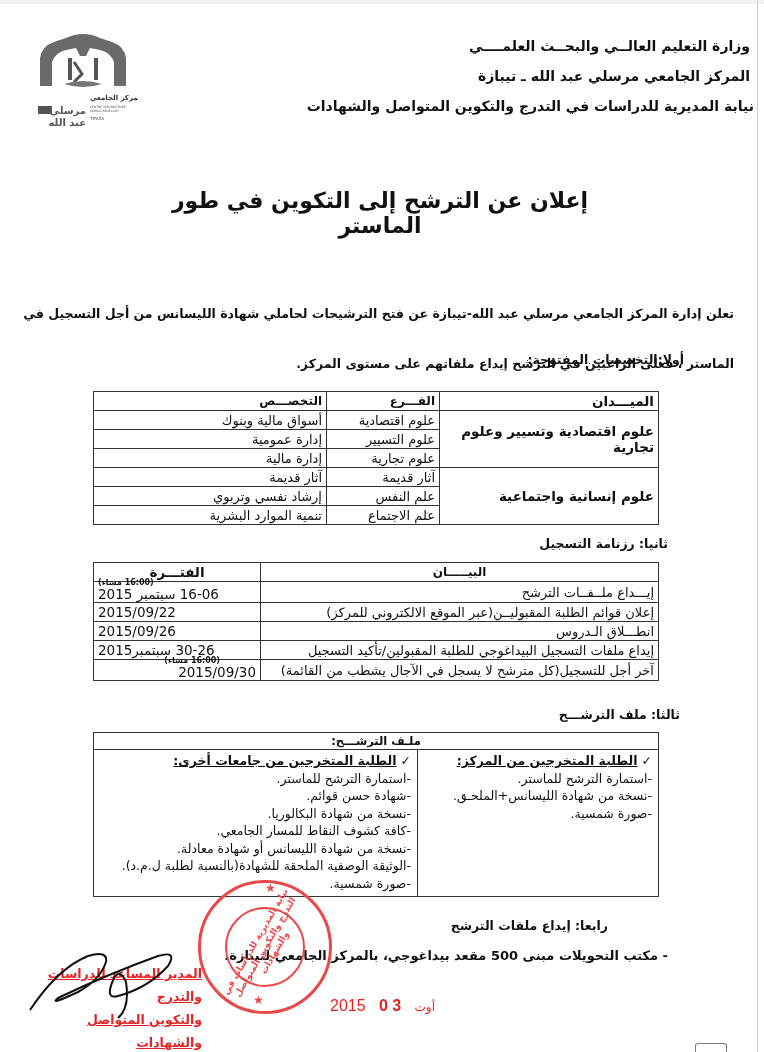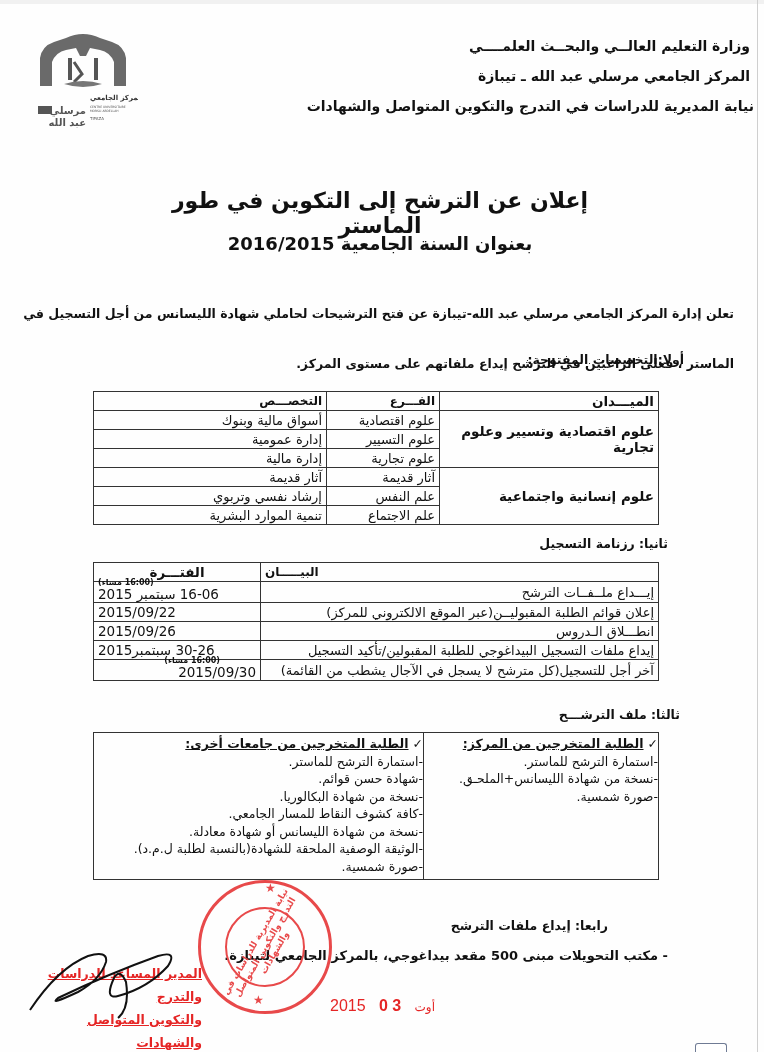--- a/index.html
+++ b/index.html
@@ -33,21 +33,21 @@
   .t1 .spec { text-align: right; }
 
   .t2 { left: 93px; top: 562px; width: 566px; }
   .t2 .desc { text-align: right; }
   .t2 .period { width: 158px; text-align: left; font-size: 13.5px; position: relative; }
   .t2 .note { position: absolute; left: 4px; top: -4px; font-size: 8px; font-weight: bold; }
   .t2 .note-right { position: absolute; right: 40px; top: -4px; font-size: 8px; font-weight: bold; }
 
   .t3 { left: 93px; top: 732px; width: 566px; }
   .t3 .head { text-align: center; font-weight: bold; font-size: 11.5px; height: 16px; }
-  .t3 .col { vertical-align: top; text-align: right; font-size: 12.5px; line-height: 17.5px; padding: 2px 0 4px 6px; }
+  .t3 .col { vertical-align: top; text-align: right; font-size: 12.5px; line-height: 17.5px; padding: 2px 6px 4px 6px; }
   .t3 .col-right { width: 228px; height: 140px; }
   .t3 .col-title { text-decoration: underline; font-weight: bold; }
   .t3 .check { margin-left: 4px; }
 
   
   .stamp { position: absolute; left: 198px; top: 880px; width: 134px; height: 134px; border: 3px solid #e8494a; border-radius: 50%; box-sizing: border-box; }
   .stamp-inner { position: absolute; left: 24px; top: 24px; width: 80px; height: 80px; border: 2px solid #e8494a; border-radius: 50%; box-sizing: border-box; }
   .stamp-text { position: absolute; inset: 0; display: flex; align-items: center; justify-content: center; color: #e8494a; font-size: 9px; font-weight: bold; text-align: center; transform: rotate(-60deg); line-height: 11px; }
   .stamp-star { position: absolute; color: #e8494a; font-size: 12px; }
 
@@ -78,21 +78,20 @@
     <text x="58" y="86" font-size="10" font-weight="bold" fill="#555" text-anchor="end">مرسلي</text>
     <text x="58" y="98" font-size="10" font-weight="bold" fill="#555" text-anchor="end">عبد الله</text>
     <rect x="10" y="78" width="14" height="8" fill="#555"></rect>
   </svg>
 
   <div class="hdr-line rtl" style="top:68px;">المركز الجامعي مرسلي عبد الله ـ تيبازة</div>
   <div class="hdr-line rtl" style="top:38px;">وزارة التعليم العالــي والبحــث العلمــــي</div>
   <div class="hdr-line rtl" style="top:98px; right:10px;">نيابة المديرية للدراسات في التدرج والتكوين المتواصل والشهادات</div>
 
   <div class="title1 rtl">إعلان عن الترشح إلى التكوين في طور الماستر</div>
-  <div class="title2 rtl">بعنوان السنة الجامعية 2016/2015</div>
 
   <div class="para rtl" style="top:306px;">تعلن إدارة المركز الجامعي مرسلي عبد الله-تيبازة عن فتح الترشيحات لحاملي شهادة الليسانس من أجل التسجيل في</div>
   <div class="para rtl" style="top:320px;margin-top:36px;">الماستر ، فعلى الراغبين في الترشح إيداع ملفاتهم على مستوى المركز.</div>
 
   <div class="section-h rtl" style="top:352px; right:80px;">أولا:التخصصات المفتوحة:</div>
 
   <table class="t1">
     <tbody>
         <tr>
       <th class="domain">الميـــدان</th>
@@ -126,21 +125,21 @@
       <td class="spec">تنمية الموارد البشرية</td>
     </tr>
   </tbody>
     </table>
 
   <div class="section-h rtl" style="top:536px; right:96px;">ثانيا: رزنامة التسجيل</div>
 
   <table class="t2">
     <tbody>
         <tr>
-      <th class="desc" style="text-align:left;">البيـــــان</th>
+      <th class="desc" style="text-align:center;">البيـــــان</th>
       <th class="period" style="text-align:center;">الفتـــرة</th>
     </tr>
     <tr>
       <td class="desc">إيـــداع ملــفــات الترشح</td>
       <td class="period">
         <span class="note rtl">(16:00 مساء)</span>
         <span class="rtl" style="display:block; text-align:left; padding-top:4px;">16-06 سبتمبر 2015</span>
       </td>
     </tr>
     <tr>
@@ -162,20 +161,23 @@
         <span class="rtl" style="display:block; text-align:right; padding-top:4px;">2015/09/30</span>
       </td>
     </tr>
   </tbody>
     </table>
 
   <div class="section-h rtl" style="top:707px; right:84px;">ثالثا: ملف الترشـــح</div>
 
   <table class="t3">
     <tbody>
+        <tr>
+      <td class="head" colspan="2">ملـف الترشـــح:</td>
+    </tr>
     <tr>
       <td class="col col-right">
         <div>
           <span class="check">✓</span><span class="col-title">الطلبة المتخرجين من المركز:</span>
         </div>
         <div>-استمارة الترشح للماستر.</div>
         <div>-نسخة من شهادة الليسانس+الملحـق.</div>
         <div>-صورة شمسية.</div>
       </td>
       <td class="col">

